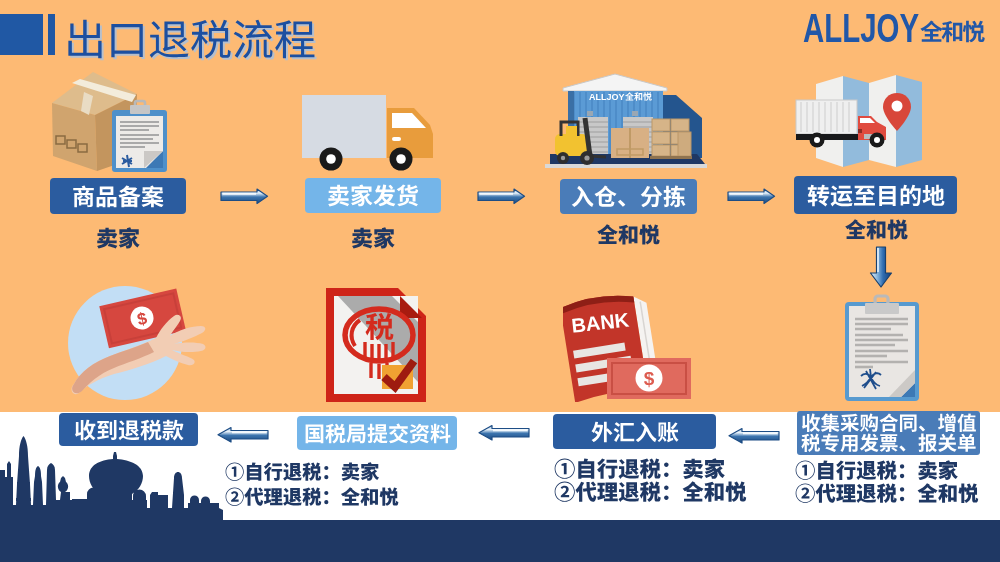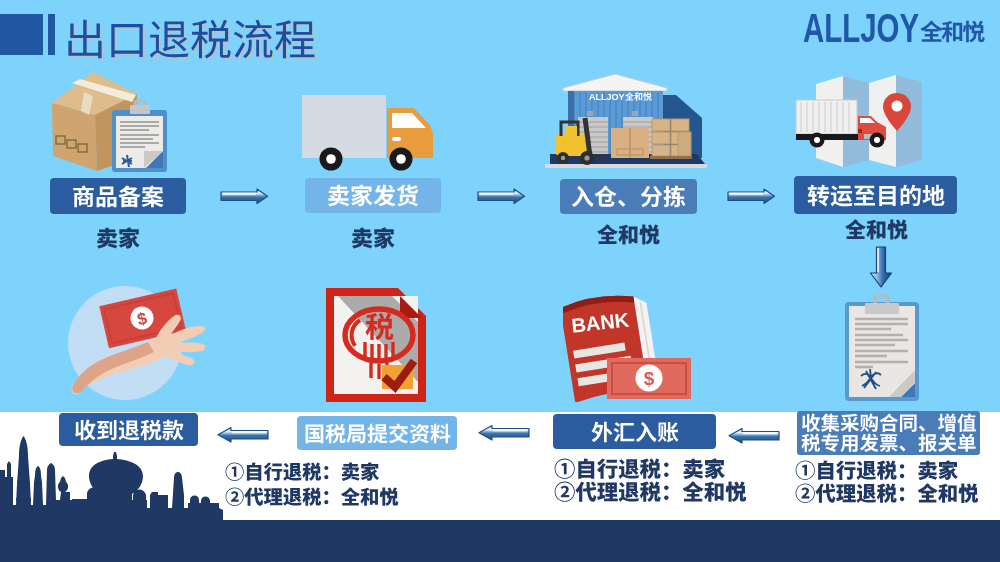--- a/index.html
+++ b/index.html
@@ -1,15 +1,15 @@
 <!DOCTYPE html>
 <html><head><meta charset="utf-8"><style>
 *{margin:0;padding:0;box-sizing:border-box}
 html,body{width:1000px;height:562px;overflow:hidden;background:#ffffff;font-family:"Liberation Sans",sans-serif}
-.page{position:relative;width:1000px;height:412px;background:#7dd3fc}
+.page{position:relative;width:1000px;height:412px;background:#fdba74}
 </style></head>
 <body>
 <svg width="0" height="0" style="position:absolute">
 <defs>
 <linearGradient id="agrad" x1="0" y1="0" x2="0" y2="1">
 <stop offset="0" stop-color="#9dbede"></stop>
         <stop offset="0.28" stop-color="#e8f2fa"></stop>
 <stop offset="0.55" stop-color="#3c74ae"></stop>
         <stop offset="1" stop-color="#1c4a80"></stop>
 </linearGradient>

